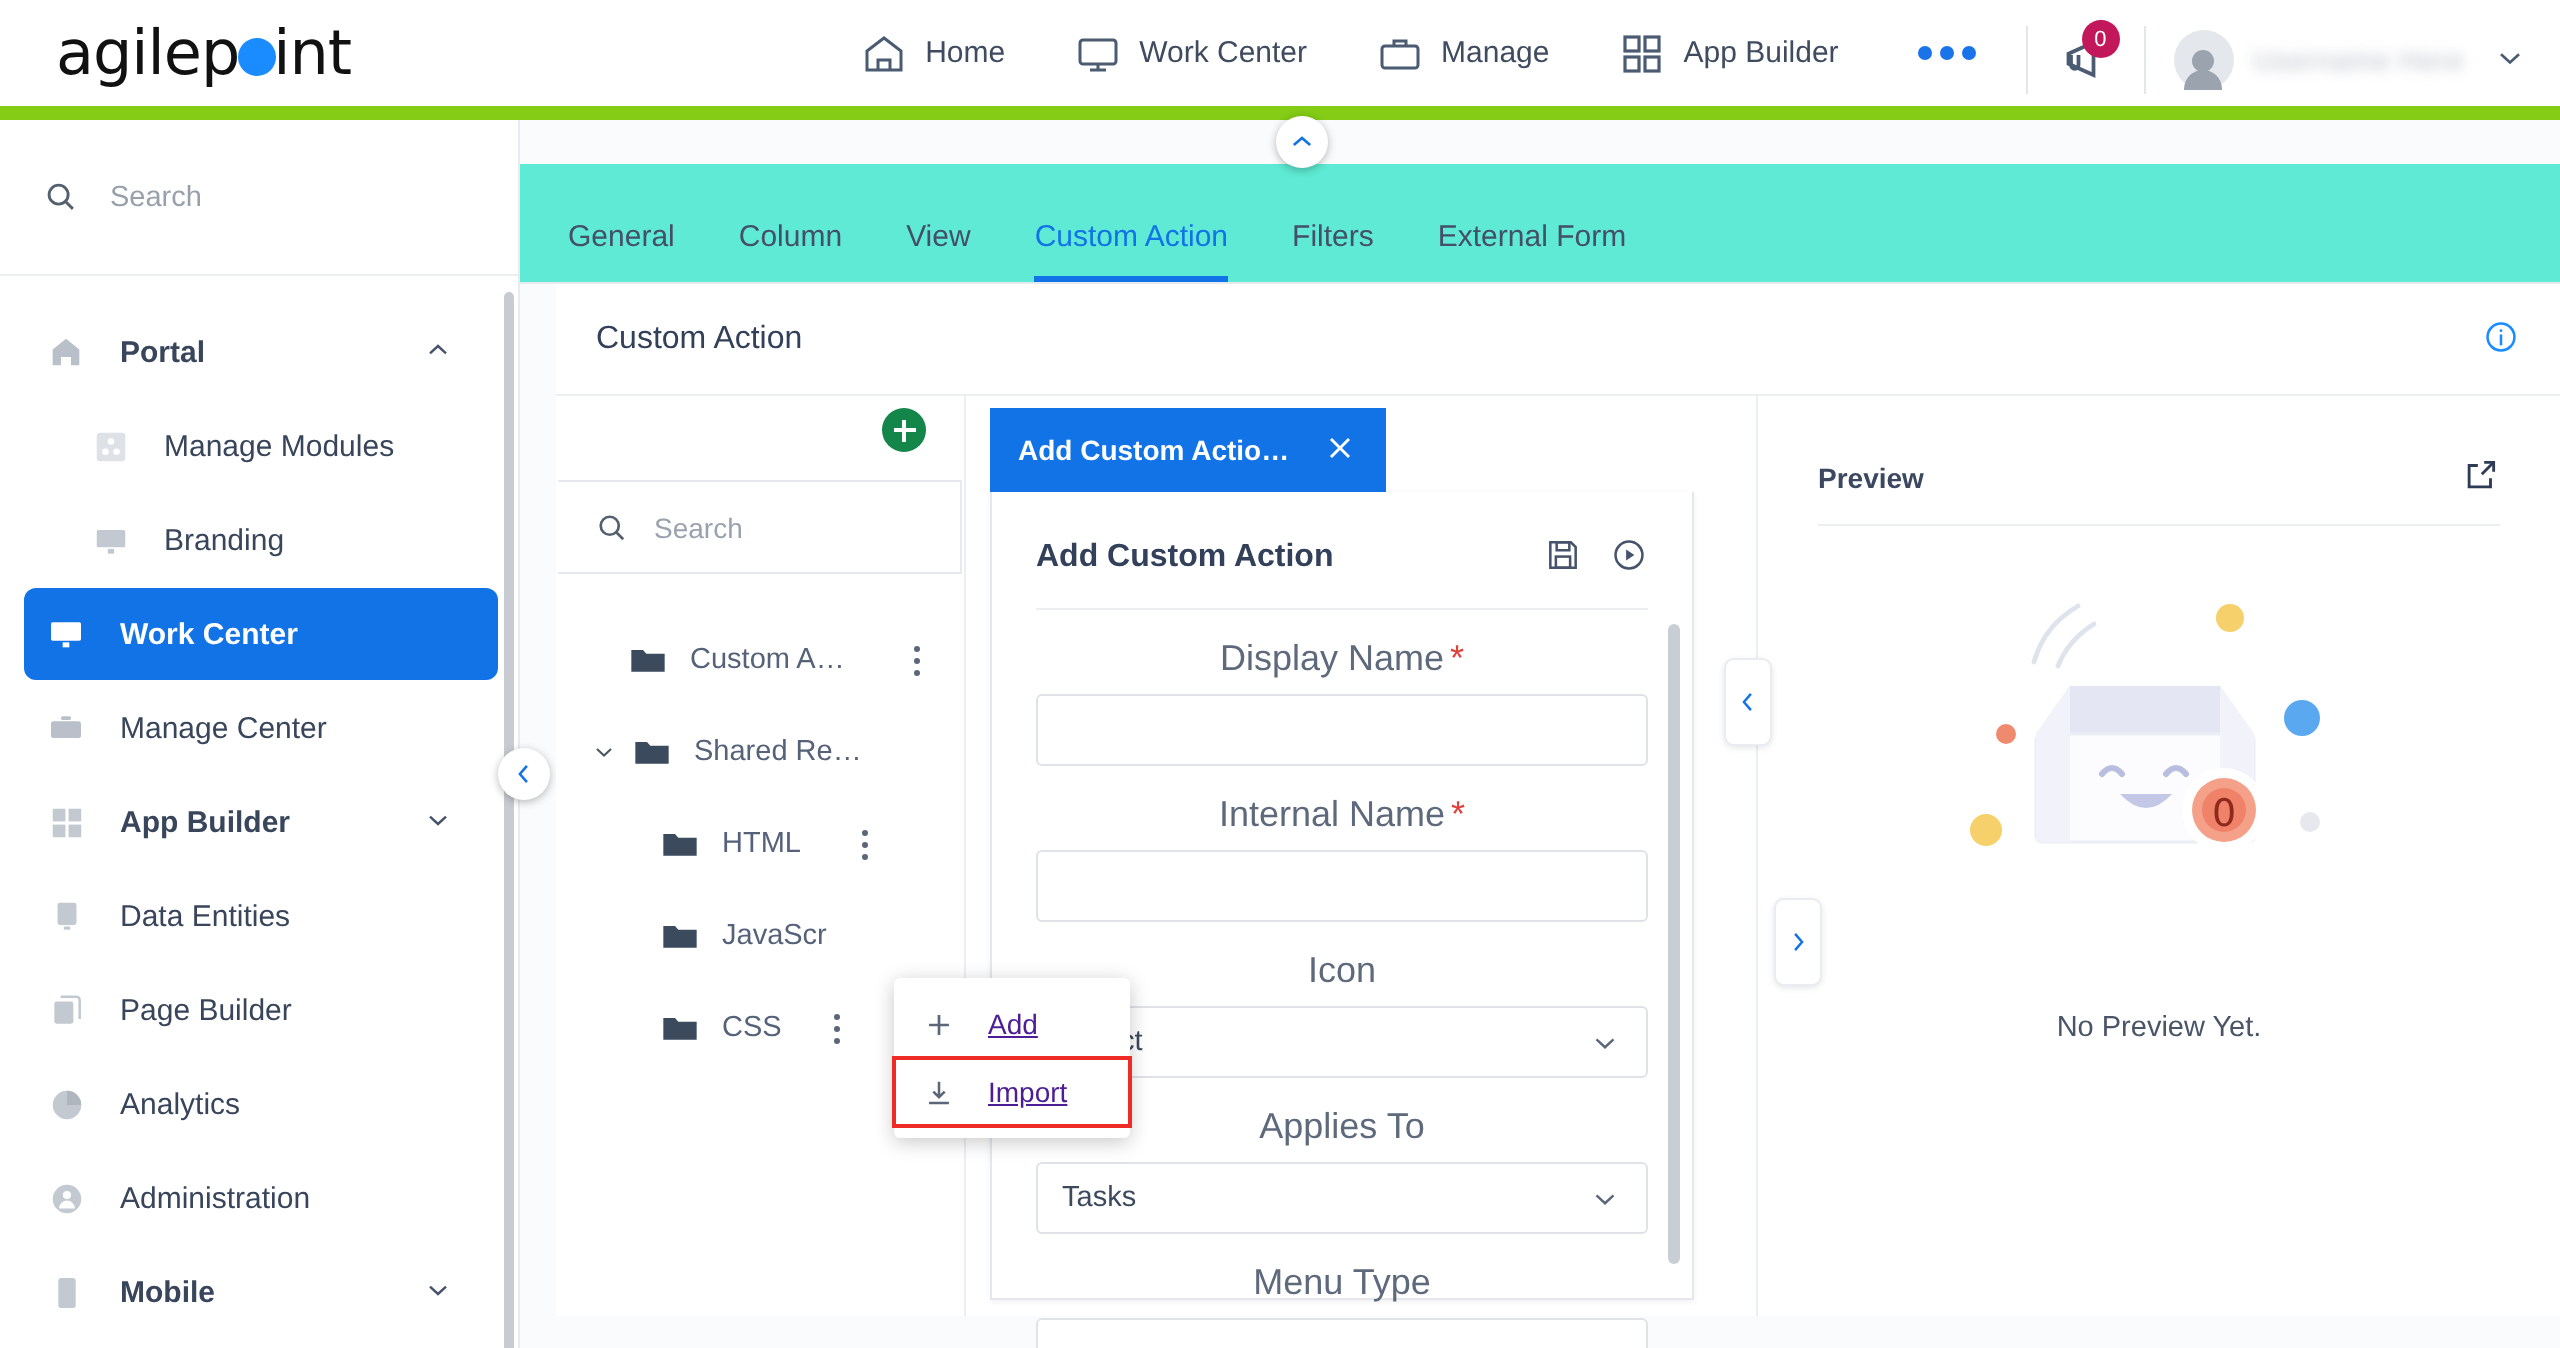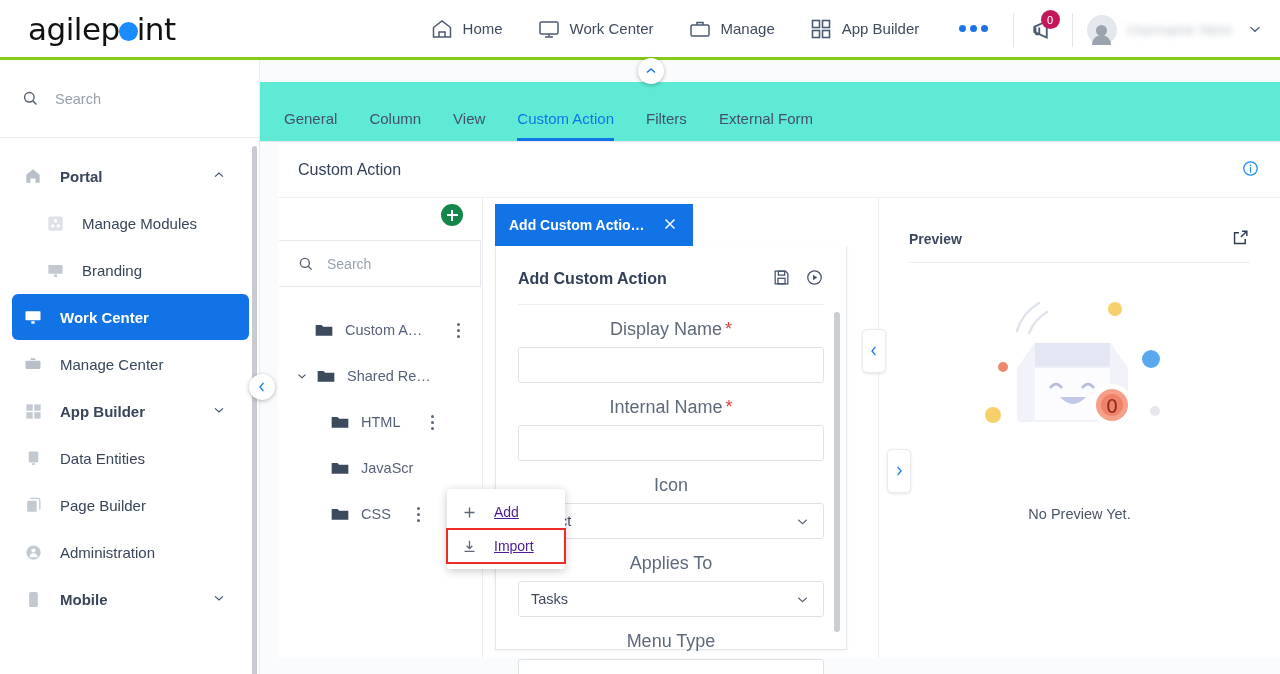--- a/index.html
+++ b/index.html
@@ -9,21 +9,21 @@
     background: #ffffff;
     color: #2e3a4d;
     font-size: 14px;
   }
   .app { position: relative; width: 1280px; height: 674px; }
 
   
   .topbar {
     position: absolute; top: 0; left: 0; width: 1280px; height: 60px;
     background: #fff; display: flex; align-items: center;
-    border-bottom: 3px solid #84cc16;
+    border-bottom: 7px solid #84cc16;
   }
   .logo { margin-left: 28px; display: flex; align-items: center; }
   .logo-text {
     font-size: 31px; letter-spacing: -0.5px; color: #111;
     font-family: "DejaVu Sans", sans-serif; font-weight: 400;
   }
   .logo-dot {
     display: inline-block; width: 19px; height: 19px; border-radius: 50%;
     background: #1a8cff; vertical-align: -1px; margin: 0 -1px;
   }
@@ -362,20 +362,29 @@
       <div class="side-item">
         <span class="s-ico">
           <svg viewBox="0 0 24 24" fill="#c3c9d1" width="19" height="19">
               <rect x="4" y="6" width="12" height="14" rx="1.5"></rect>
               <path d="M8 3h10a2 2 0 012 2v12" fill="none" stroke="#c3c9d1" stroke-width="1.6"></path>
             </svg>
         </span>
         <span class="s-label">Page Builder</span>
       </div>
 
+      <div class="side-item">
+        <span class="s-ico">
+          <svg viewBox="0 0 24 24" width="19" height="19">
+              <circle cx="12" cy="12" r="9" fill="#c3c9d1"></circle>
+              <path d="M12 12V3a9 9 0 019 9z" fill="#aeb6c0"></path>
+            </svg>
+        </span>
+        <span class="s-label">Analytics</span>
+      </div>
 
       <div class="side-item">
         <span class="s-ico">
           <svg viewBox="0 0 24 24" width="19" height="19">
               <circle cx="12" cy="12" r="9" fill="#c3c9d1"></circle>
               <circle cx="12" cy="9.5" r="2.6" fill="#fff"></circle>
               <path d="M7 18a5 5 0 0110 0z" fill="#fff"></path>
             </svg>
         </span>
         <span class="s-label">Administration</span>

